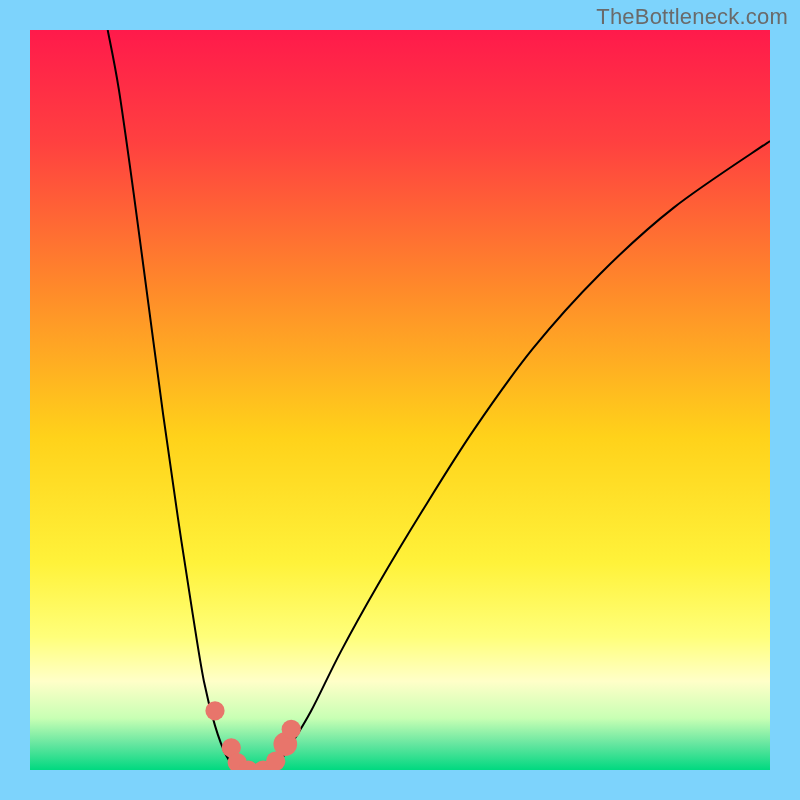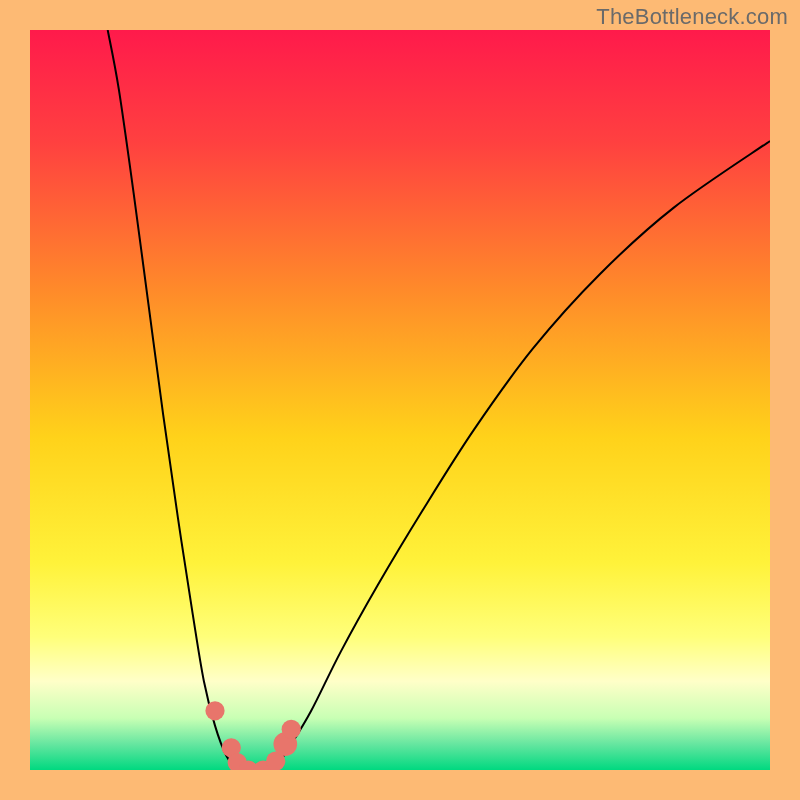--- a/index.html
+++ b/index.html
@@ -8,21 +8,21 @@
     width: 800px;
     height: 800px;
     overflow: hidden;
     background: #000;
     font-family: Arial, Helvetica, sans-serif;
   }
   .frame {
     position: absolute;
     top: 0; left: 0;
     width: 800px; height: 800px;
-    background: #fdba74;
+    background: #7dd3fc;
   }
   .plot {
     position: absolute;
     top: 30px;
     left: 30px;
     width: 740px;
     height: 740px;
     overflow: hidden;
   }
   .plot svg {

